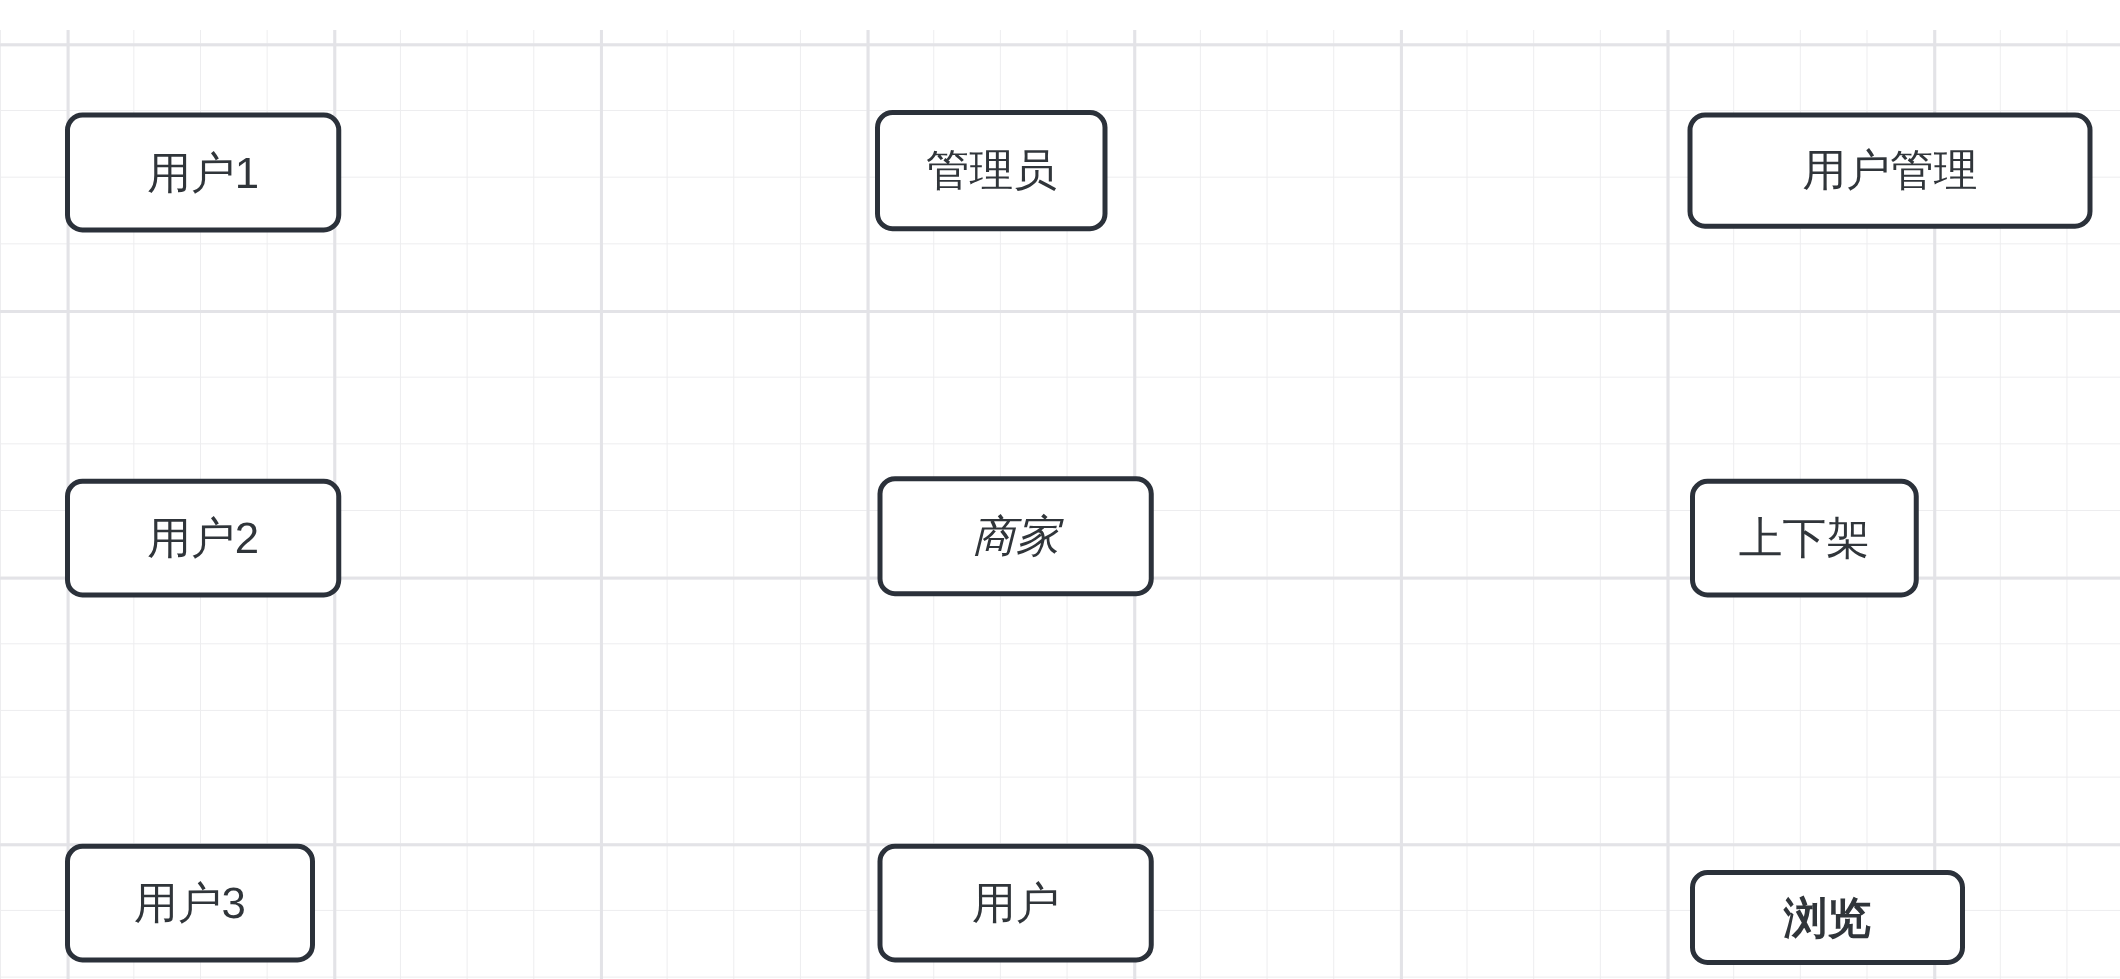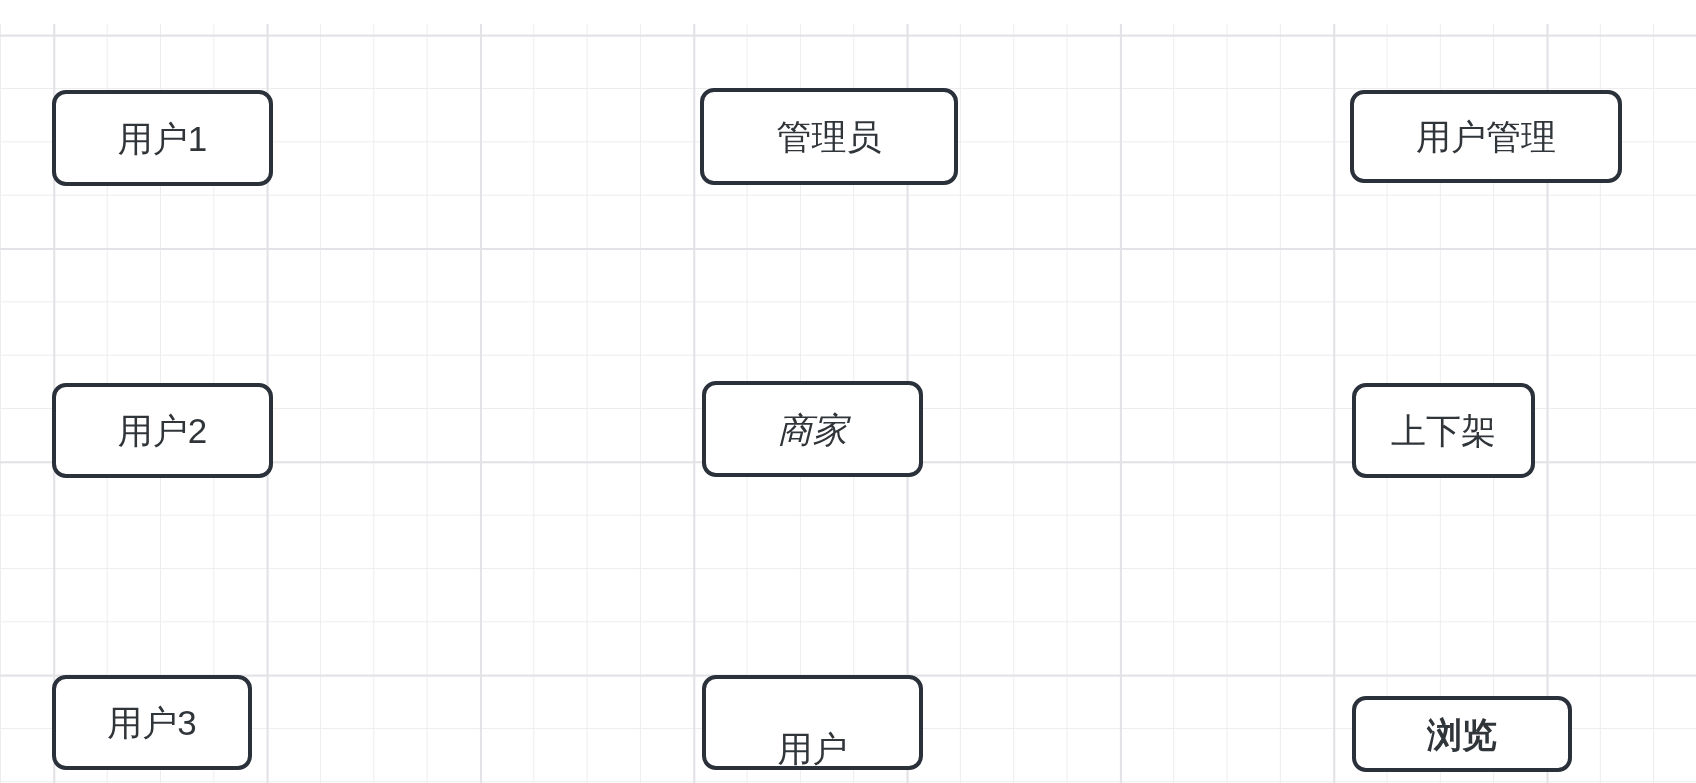--- a/index.html
+++ b/index.html
@@ -47,37 +47,37 @@
     user-select: none;
   }
 </style>
 </head>
 <body>
 
 <div id="canvas" style="width: 1696px; height: 783px; margin-top: 24px; --canvas-bg: #ffffff; --grid-minor: #ededef; --grid-major: #e3e3e7; --node-border: #2b313a; --node-fill: #ffffff; --node-text: #30353a;">
     <div class="node" style="left: 52px; top: 66px; width: 221px; height: 96px;">
     <span class="node-label">用户1</span>
   </div>
-    <div class="node" style="left: 700px; top: 64px; width: 258px; height: 97px;">
+    <div class="node" style="left: 700px; top: 64px; width: 186px; height: 97px;">
     <span class="node-label">管理员</span>
   </div>
-    <div class="node" style="left: 1350px; top: 66px; width: 272px; height: 93px;">
+    <div class="node" style="left: 1350px; top: 66px; width: 324px; height: 93px;">
     <span class="node-label">用户管理</span>
   </div>
     <div class="node" style="left: 52px; top: 359px; width: 221px; height: 95px;">
     <span class="node-label">用户2</span>
   </div>
     <div class="node" style="left: 702px; top: 357px; width: 221px; height: 96px; font-style: italic;">
     <span class="node-label">商家</span>
   </div>
     <div class="node" style="left: 1352px; top: 359px; width: 183px; height: 95px;">
     <span class="node-label">上下架</span>
   </div>
     <div class="node" style="left: 52px; top: 651px; width: 200px; height: 95px;">
     <span class="node-label">用户3</span>
   </div>
-    <div class="node" style="left: 702px; top: 651px; width: 221px; height: 95px; align-items: flex-end;">
+    <div class="node" style="left: 702px; top: 651px; width: 221px; height: 95px;">
     <span class="node-label">用户</span>
   </div>
     <div class="node" style="left: 1352px; top: 672px; width: 220px; height: 76px; font-weight: bold;">
     <span class="node-label">浏览</span>
   </div>
   </div>
 
 </body></html>

